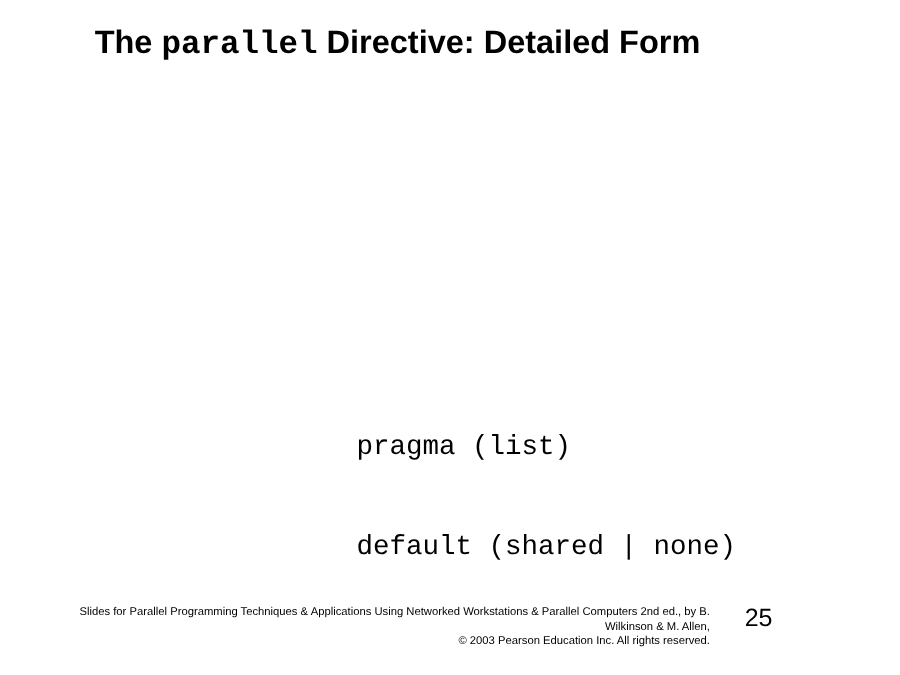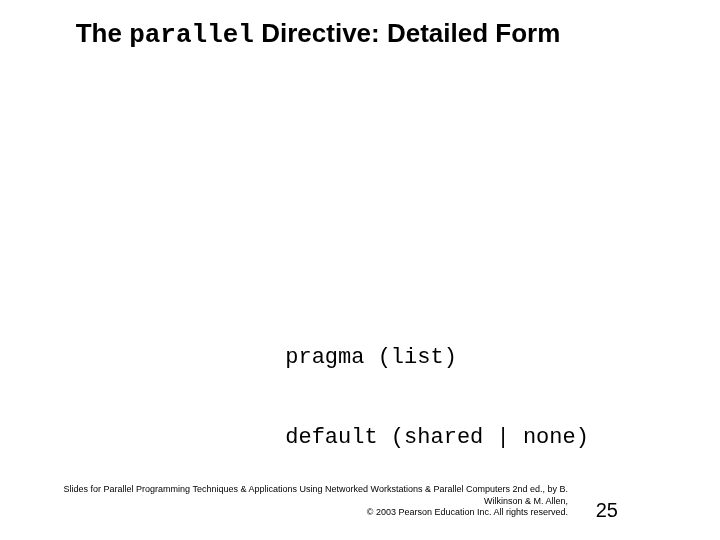--- a/index.html
+++ b/index.html
@@ -46,21 +46,21 @@
     bottom: 22px;
     left: 60px;
     right: 68px;
     text-align: right;
     font-size: 9px;
     line-height: 1.25;
   }
   .pagenum {
     position: absolute;
     right: 18px;
-    bottom: 18px;
+    bottom: 33px;
     font-size: 20px;
     text-align: right;
   }
 </style>
 </head>
 <body>
 
 <div class="slide">
 
   <div class="title">

